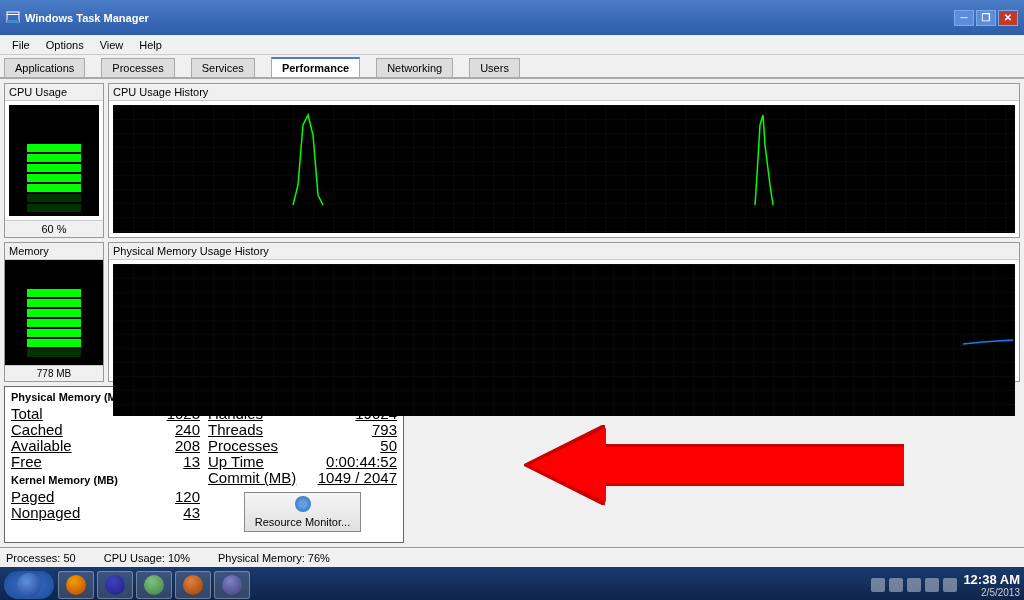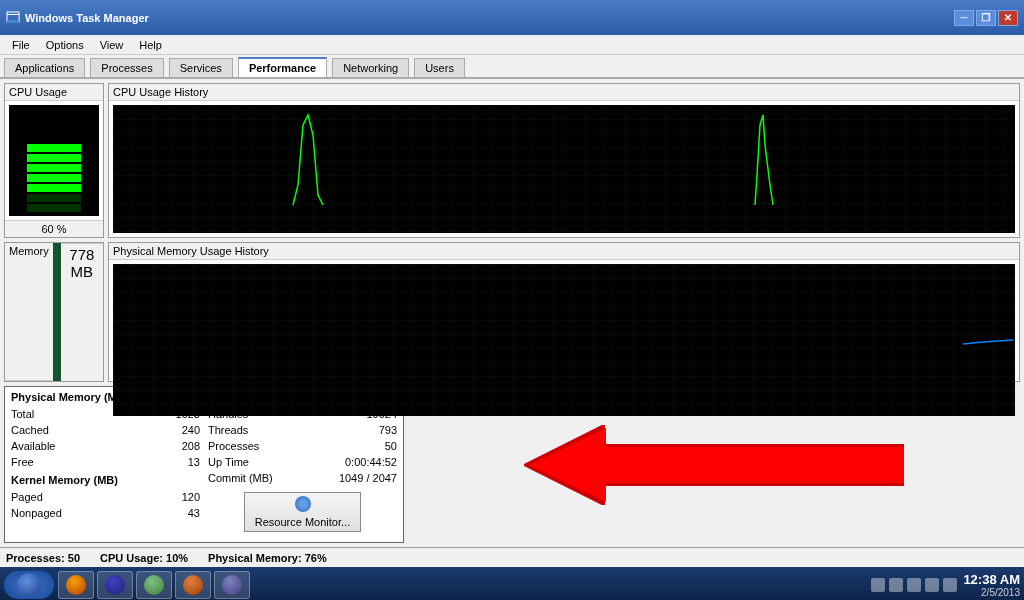--- a/index.html
+++ b/index.html
@@ -51,21 +51,21 @@
       border-bottom: 2px solid #aaa;
     }
     .tab {
       padding: 3px 10px;
       font-size: 11px;
       background: #ddd;
       border: 1px solid #aaa;
       border-bottom: none;
       cursor: pointer;
       color: #000;
-      margin-right: 5px;
+      margin-right: 16px;
     }
     .tab.active {
       background: white;
       border-top: 2px solid #4a7cc7;
       font-weight: bold;
     }
 
     
     .main-content {
       background: #f0f0f0;
@@ -156,25 +156,25 @@
       top: 0; left: 0;
     }
 
     
     .memory-row {
       display: flex;
       gap: 4px;
       height: 140px;
     }
     .mem-gauge-container {
-      background: #14532d;
+      background: #000000;
       border: 1px solid #999;
       width: 100px;
       display: flex;
-      flex-direction: row;
+      flex-direction: column;
     }
     .mem-gauge {
       flex: 1;
       background: #000;
       margin: 4px;
       position: relative;
       display: flex;
       flex-direction: column;
       justify-content: flex-end;
       align-items: center;
@@ -184,21 +184,21 @@
       display: flex;
       flex-direction: column;
       gap: 2px;
       margin-bottom: 4px;
     }
     .mem-seg {
       height: 8px;
       background: #00ff00;
     }
     .mem-mb {
-      font-size: 15px;
+      font-size: 10px;
       color: #000;
       text-align: center;
       padding: 2px;
       background: #f0f0f0;
       border-top: 1px solid #ccc;
     }
     .mem-history-container {
       background: white;
       border: 1px solid #999;
       flex: 1;
@@ -227,23 +227,24 @@
     .info-two-col {
       display: flex;
       gap: 8px;
     }
     .info-col {
       flex: 1;
     }
     .info-row {
       display: flex;
       justify-content: space-between;
-      font-size: 11px;
+      font-size: 15px;
       color: #000;
       line-height: 16px;
+      text-decoration: underline;
     }
     .info-label { color: #000; }
     .info-value { color: #000; text-align: right; }
     .kernel-section { margin-top: 4px; }
     .resource-btn {
       display: flex;
       align-items: center;
       justify-content: center;
       margin-top: 6px;
     }
@@ -277,21 +278,21 @@
     .status-bar {
       background: #f0f0f0;
       height: 20px;
       border-top: 1px solid #999;
       display: flex;
       align-items: center;
       padding: 0 6px;
       font-size: 11px;
       color: #000;
     }
-    .status-item { padding-right: 20px; font-weight: bold; }
+    .status-item { padding-right: 28px; }
 
     
     .taskbar {
       height: 36px;
       background: linear-gradient(to bottom, #1a3a6e, #0d2347);
       display: flex;
       align-items: center;
       padding: 0 4px;
     }
     .start-btn {

